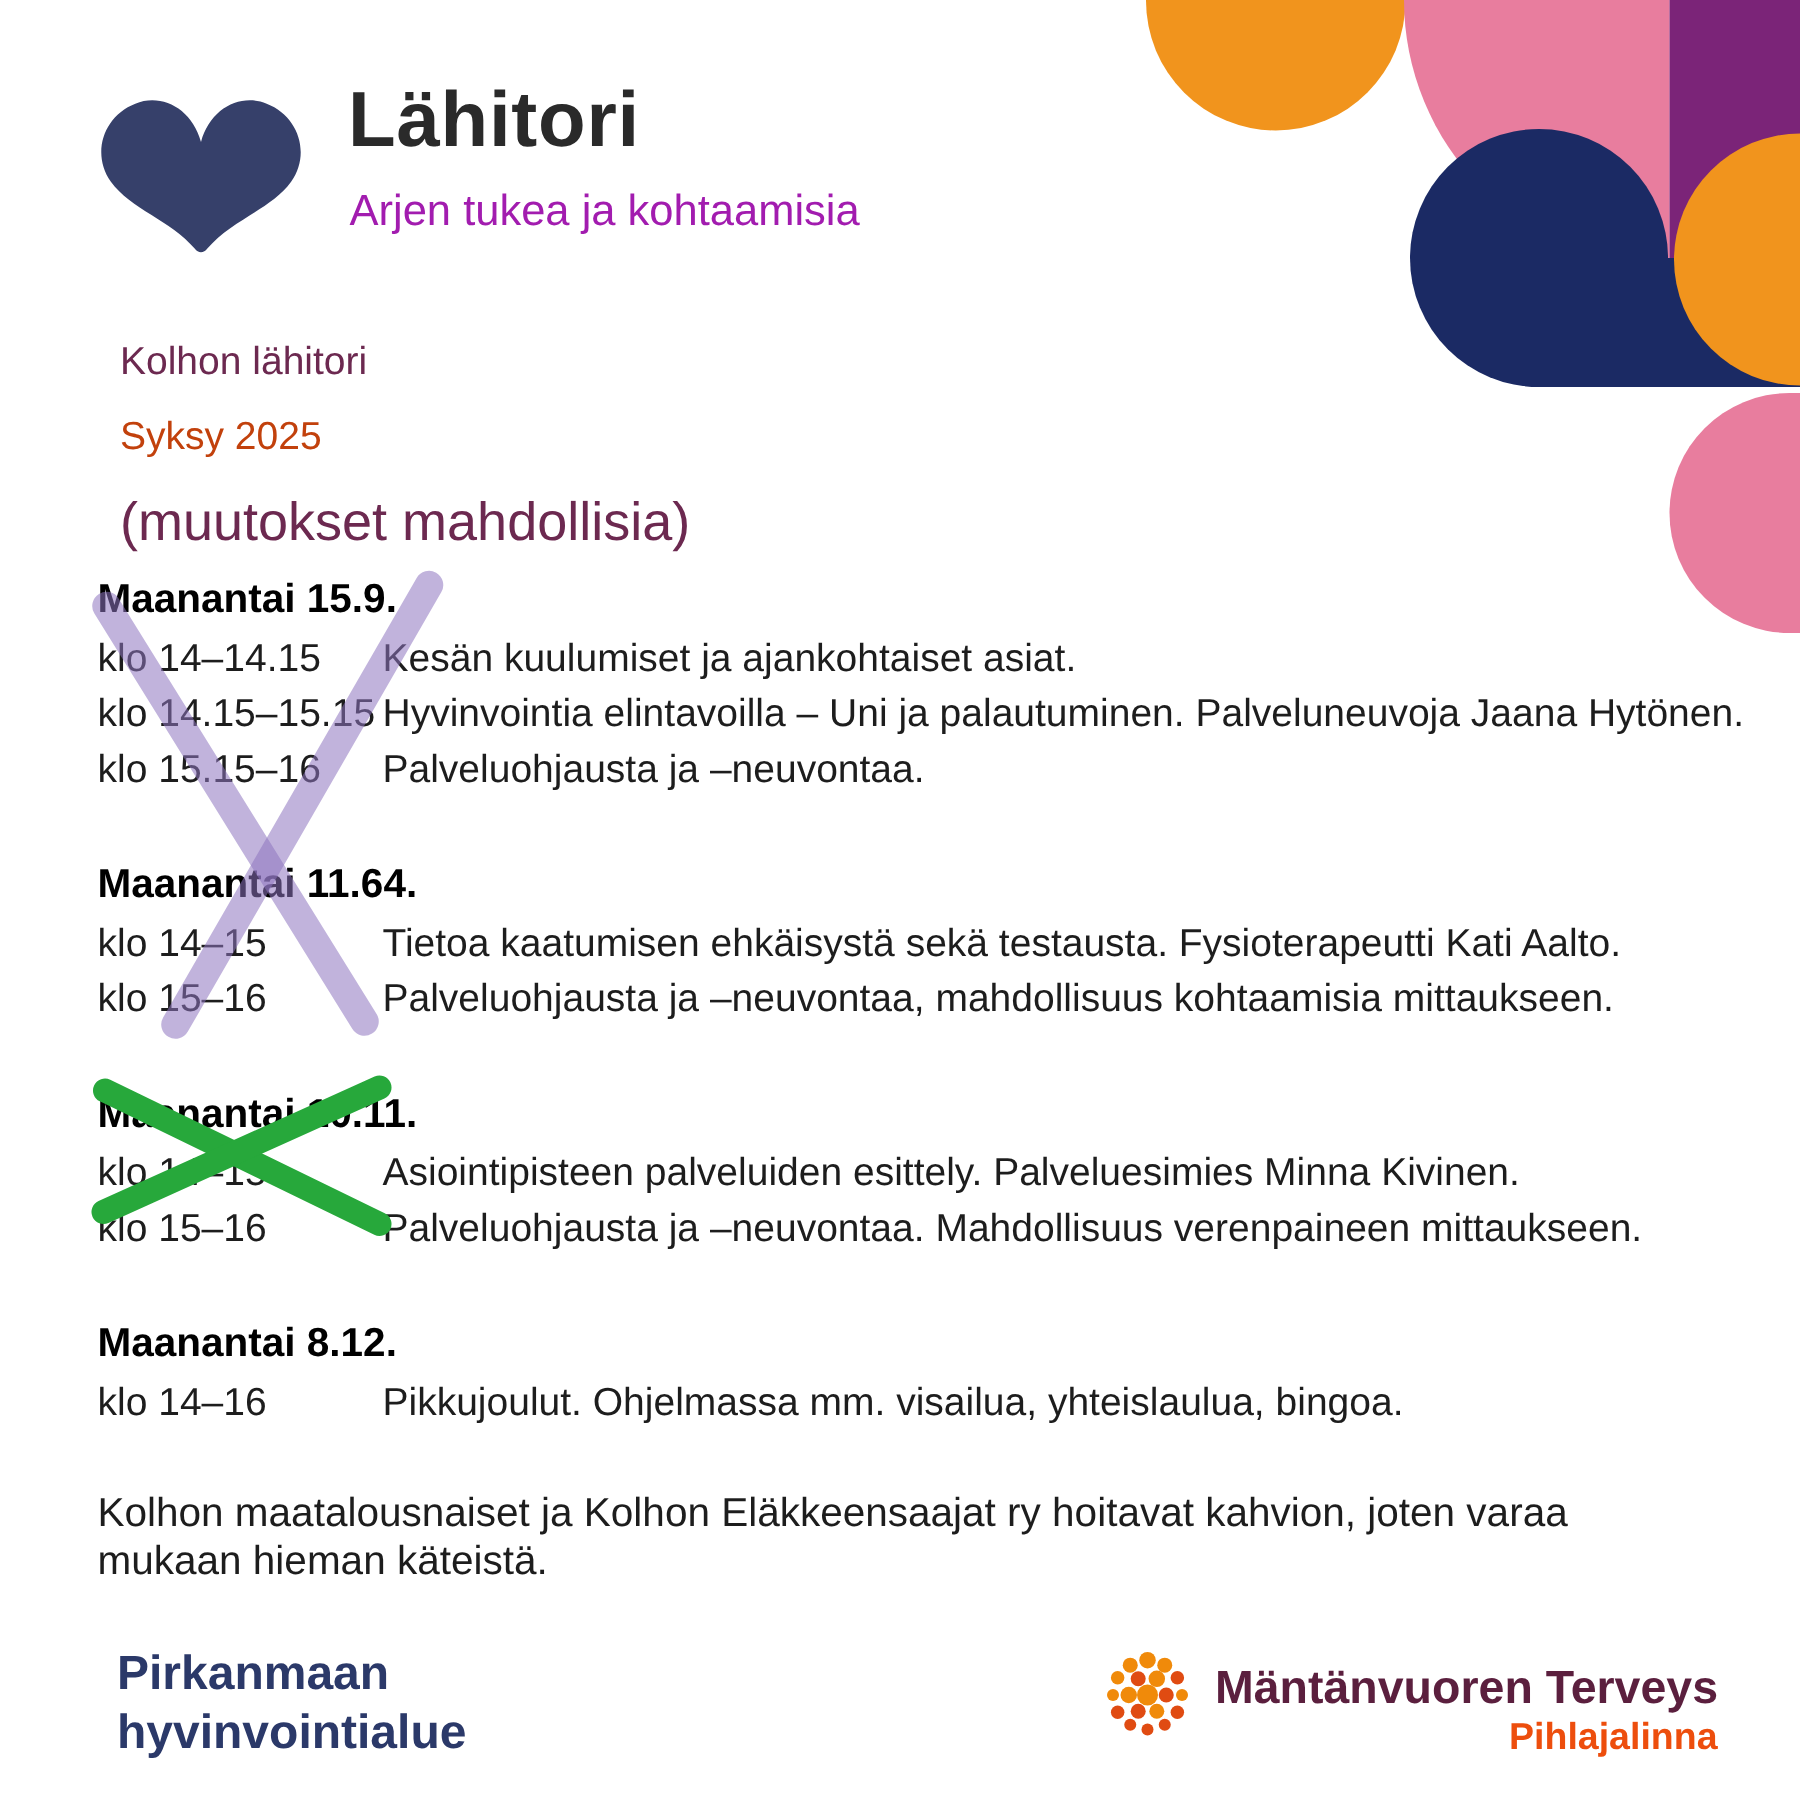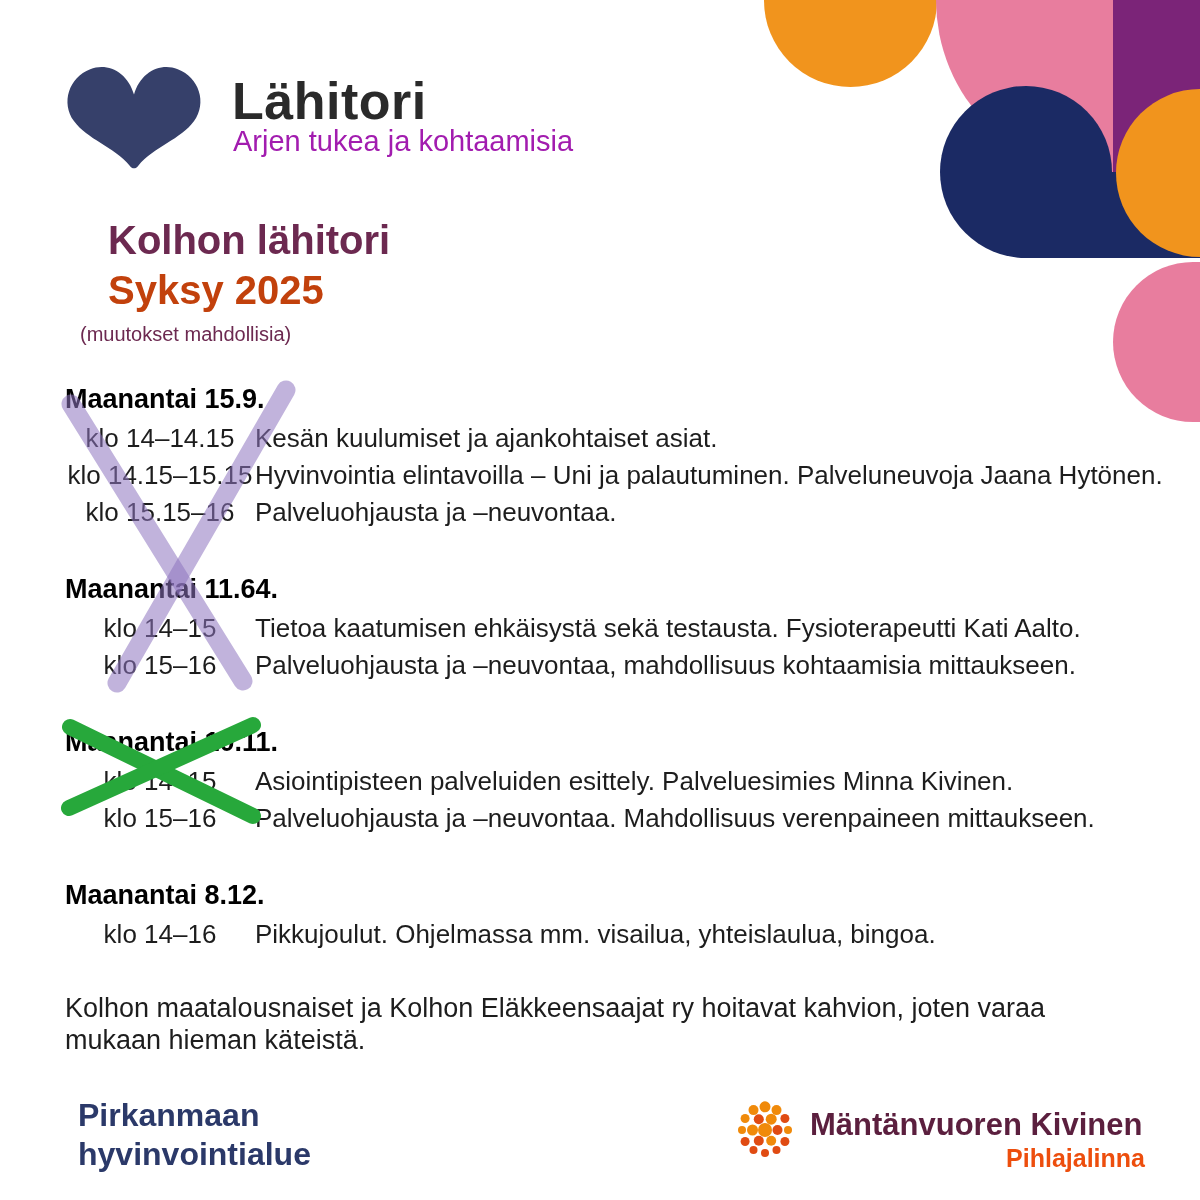--- a/index.html
+++ b/index.html
@@ -17,34 +17,34 @@
   .deco-orange-top    { left: 764px; top: 0;     width: 173px; height: 87px;  border-radius: 0 0 87px 87px; z-index: 1; }
   .deco-pink-quarter  { left: 936px; top: 0;     width: 177px; height: 177px; border-radius: 0 0 0 177px;   z-index: 1; }
   .deco-purple-rect   { left: 1113px; top: 0;    width: 87px;  height: 175px; z-index: 1; }
   .deco-navy-circle   { left: 940px; top: 86px;  width: 172px; height: 172px; border-radius: 50%; z-index: 2; }
   .deco-navy-rect     { left: 1026px; top: 172px; width: 174px; height: 86px; z-index: 2; }
   .deco-orange-right  { left: 1116px; top: 89px; width: 84px;  height: 168px; border-radius: 168px 0 0 168px; z-index: 3; }
   .deco-pink-right    { left: 1113px; top: 262px; width: 87px; height: 160px; border-radius: 160px 0 0 160px; z-index: 1; }
 
   
   .logo-heart { position: absolute; left: 60px; top: 60px; z-index: 4; }
-  .logo-title { position: absolute; left: 232px; top: 73px; font-size: 52px; font-weight: bold; letter-spacing: 0.5px; line-height: 56px; text-align: center; }
+  .logo-title { position: absolute; left: 232px; top: 52px; font-size: 52px; font-weight: bold; letter-spacing: 0.5px; line-height: 56px; text-align: center; }
   .logo-subtitle { position: absolute; left: 233px; top: 124px; font-size: 29px; line-height: 34px; }
 
   
   .title-block { position: absolute; left: 80px; top: 215px; z-index: 4; }
-  .title-line { font-size: 40px; font-weight: bold; line-height: 50px; margin-left: 28px; }
-  .title-note { font-size: 20px; line-height: 34px; margin-top: 2px; }
+  .title-line { font-size: 26px; font-weight: normal; line-height: 50px; }
+  .title-note { font-size: 36px; line-height: 34px; margin-top: 16px; }
 
   
   .schedule { position: absolute; left: 65px; top: 381px; width: 1100px; z-index: 4; color: #1d1d1d; }
   .day { margin-bottom: 40px; }
   .day h3 { margin: 0 0 3px 0; font-size: 27px; line-height: 36px; color: #000000; }
   .row { display: flex; align-items: baseline; }
-  .row .time { flex: 0 0 190px; font-size: 26px; line-height: 37px; white-space: nowrap; text-align: center; }
+  .row .time { flex: 0 0 190px; font-size: 26px; line-height: 37px; white-space: nowrap; }
   .row .desc { flex: 1; font-size: 26px; line-height: 37px; }
 
   .footer-note { position: absolute; left: 65px; top: 992px; width: 1080px; font-size: 27px; line-height: 32px; color: #1d1d1d; z-index: 4; }
 
   
   .overlay { position: absolute; left: 0; top: 0; z-index: 6; pointer-events: none; }
 
   
   .pirha { position: absolute; left: 78px; top: 1096px; font-size: 32px; font-weight: bold; line-height: 39px; z-index: 4; }
   .mt-logo { position: absolute; left: 733px; top: 1097px; z-index: 4; }
@@ -167,17 +167,17 @@
       <circle cx="51.9" cy="21.5" r="4.5"></circle>
       <circle cx="12.1" cy="44.5" r="4.5"></circle>
       <circle cx="20.5" cy="52.9" r="4"></circle>
       <circle cx="32" cy="56" r="4"></circle>
       <circle cx="43.5" cy="52.9" r="4"></circle>
       <circle cx="51.9" cy="44.5" r="4.5"></circle>
     </g>
   </svg>
 
   <div class="mt-text">
-    <div class="mt-name" style="color: rgb(91, 31, 62);">Mäntänvuoren Kivinen</div>
+    <div class="mt-name" style="color: rgb(91, 31, 62);">Mäntänvuoren Terveys</div>
     <div class="mt-brand" style="color: rgb(237, 78, 13);">Pihlajalinna</div>
   </div>
 
 </div>
 
 </body></html>

